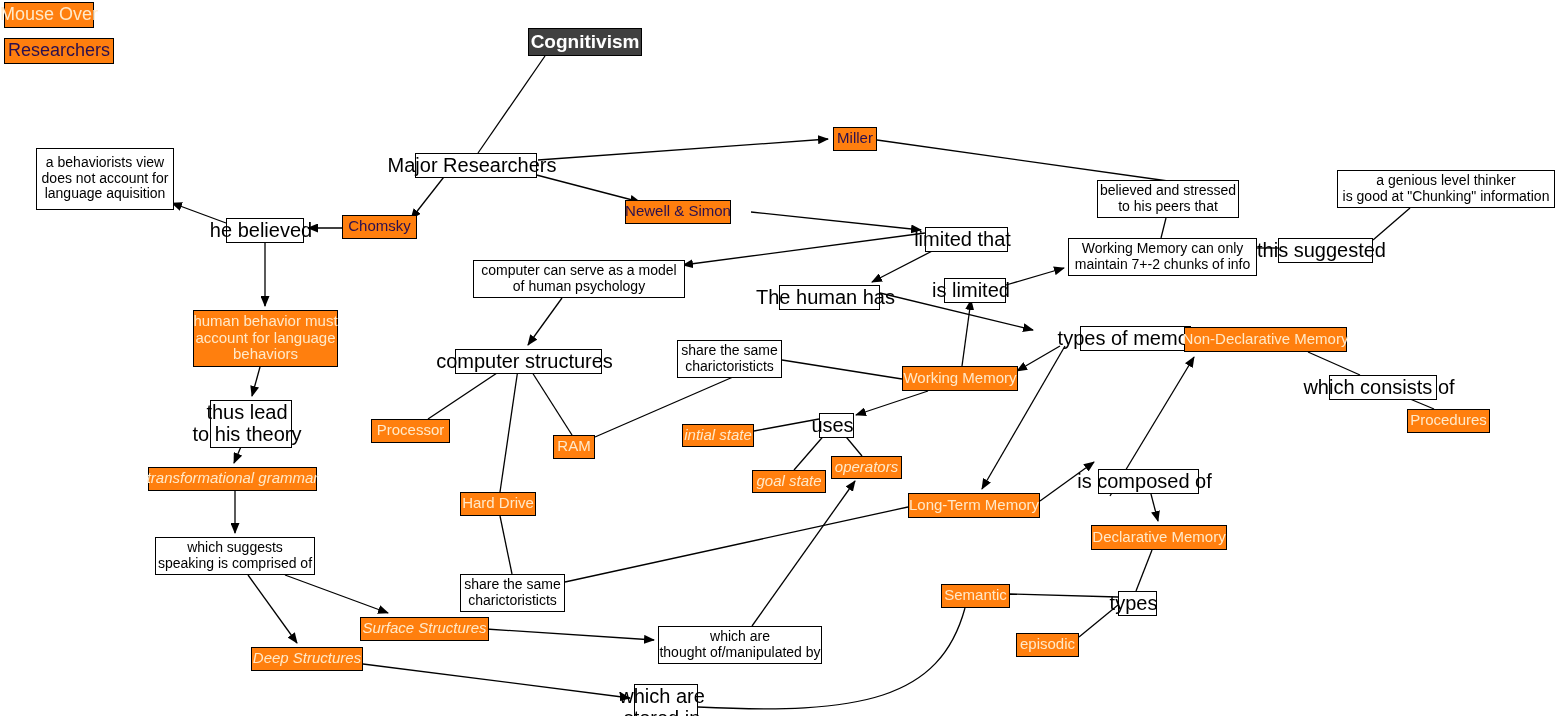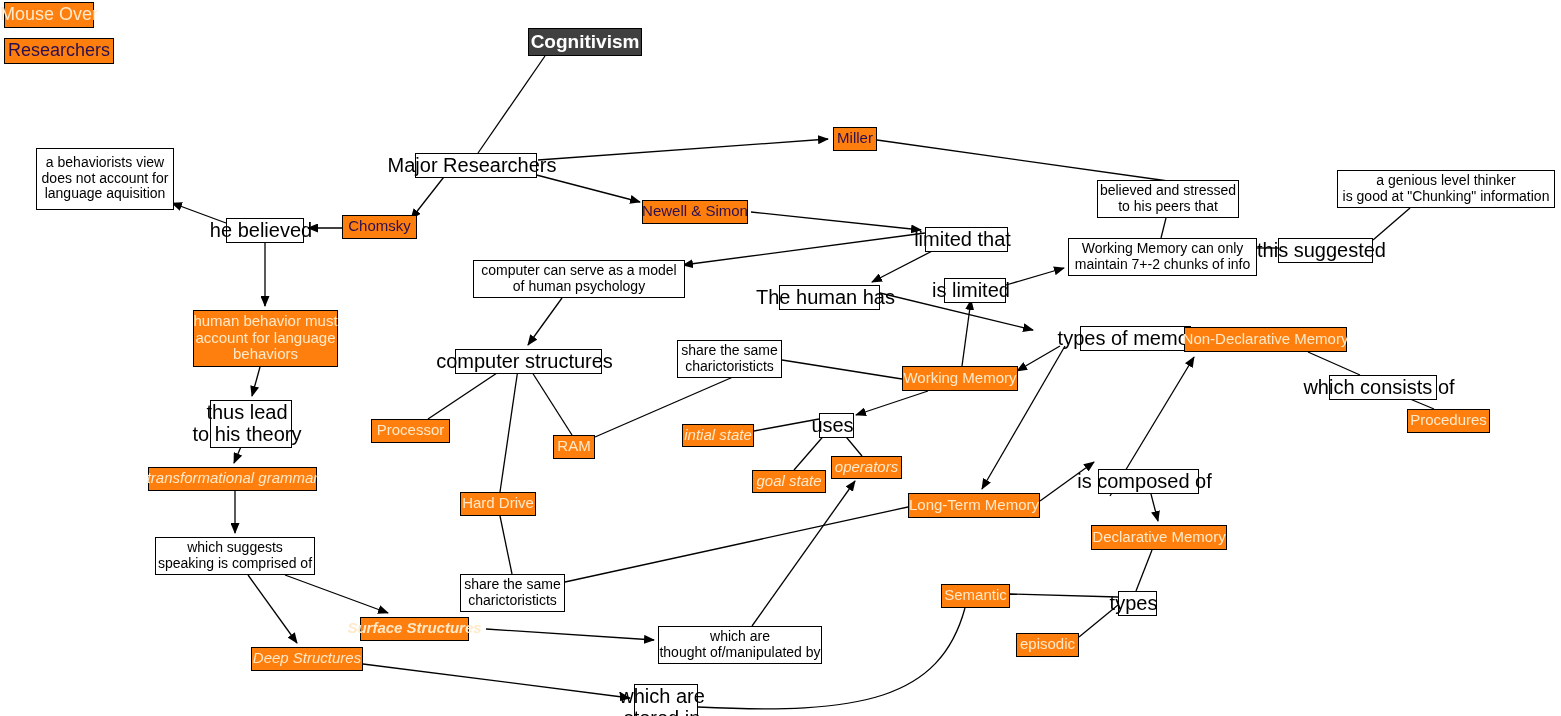--- a/index.html
+++ b/index.html
@@ -145,35 +145,35 @@
         <path d="M 698 707 C 860 715 940 700 965 608" fill="none" stroke="#000000" stroke-width="1.3"></path>
       </g>
   </svg>
 
   <div id="node-layer">
       <div class="node legend white" style="left: 4px; top: 2px; width: 90px; min-height: 26px;">Mouse Over</div>
       <div class="node legend dark" style="left: 4px; top: 38px; width: 110px; min-height: 26px;">Researchers</div>
       <div class="node title" style="left: 528px; top: 28px; width: 114px; min-height: 27px;">Cognitivism</div>
       <div class="node linking" style="left: 415px; top: 153px; width: 122px; min-height: 20px;">Major Researchers</div>
       <div class="node concept darktext" style="left: 342px; top: 215px; width: 75px; min-height: 24px;">Chomsky</div>
-      <div class="node concept darktext" style="left: 642px; top: 200px; width: 106px; min-height: 24px;">Newell &amp; Simon</div>
+      <div class="node concept darktext" style="left: 625px; top: 200px; width: 106px; min-height: 24px;">Newell &amp; Simon</div>
       <div class="node concept darktext" style="left: 833px; top: 127px; width: 44px; min-height: 24px;">Miller</div>
       <div class="node linking" style="left: 226px; top: 218px; width: 78px; min-height: 20px;">he believed</div>
       <div class="node statement" style="left: 36px; top: 148px; width: 138px; min-height: 62px;">a behaviorists view
 does not account for
 language aquisition</div>
       <div class="node concept" style="left: 193px; top: 310px; width: 145px; min-height: 57px;">human behavior must
 account for language
 behaviors</div>
       <div class="node linking" style="left: 210px; top: 400px; width: 82px; min-height: 35px;">thus lead
 to his theory</div>
       <div class="node concept italic" style="left: 148px; top: 467px; width: 169px; min-height: 24px;">transformational grammar</div>
       <div class="node statement" style="left: 155px; top: 537px; width: 160px; min-height: 38px;">which suggests
 speaking is comprised of</div>
-      <div class="node concept italic" style="left: 360px; top: 617px; width: 109px; min-height: 24px; font-weight: bold;">Surface Structures</div>
+      <div class="node concept italic" style="left: 360px; top: 617px; width: 129px; min-height: 24px;">Surface Structures</div>
       <div class="node concept italic" style="left: 251px; top: 647px; width: 112px; min-height: 24px;">Deep Structures</div>
       <div class="node linking" style="left: 925px; top: 227px; width: 83px; min-height: 20px;">limited that</div>
       <div class="node statement" style="left: 473px; top: 260px; width: 212px; min-height: 38px;">computer can serve as a model
 of human psychology</div>
       <div class="node linking" style="left: 455px; top: 349px; width: 147px; min-height: 20px;">computer structures</div>
       <div class="node concept" style="left: 371px; top: 419px; width: 79px; min-height: 24px;">Processor</div>
       <div class="node concept" style="left: 553px; top: 435px; width: 42px; min-height: 24px;">RAM</div>
       <div class="node concept" style="left: 460px; top: 492px; width: 76px; min-height: 24px;">Hard Drive</div>
       <div class="node statement" style="left: 677px; top: 340px; width: 105px; min-height: 37px;">share the same
 charictoristicts</div>

